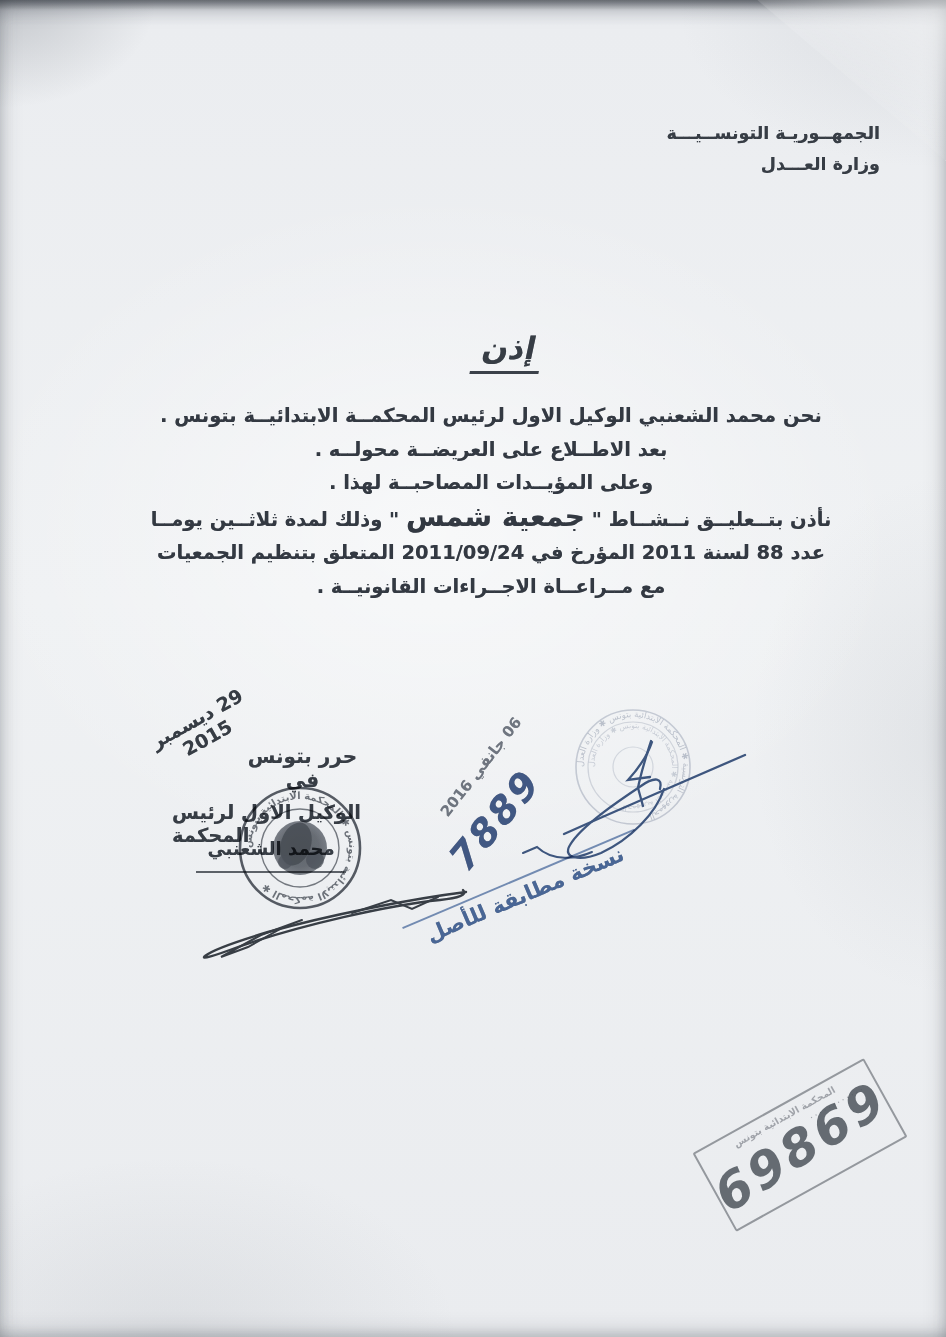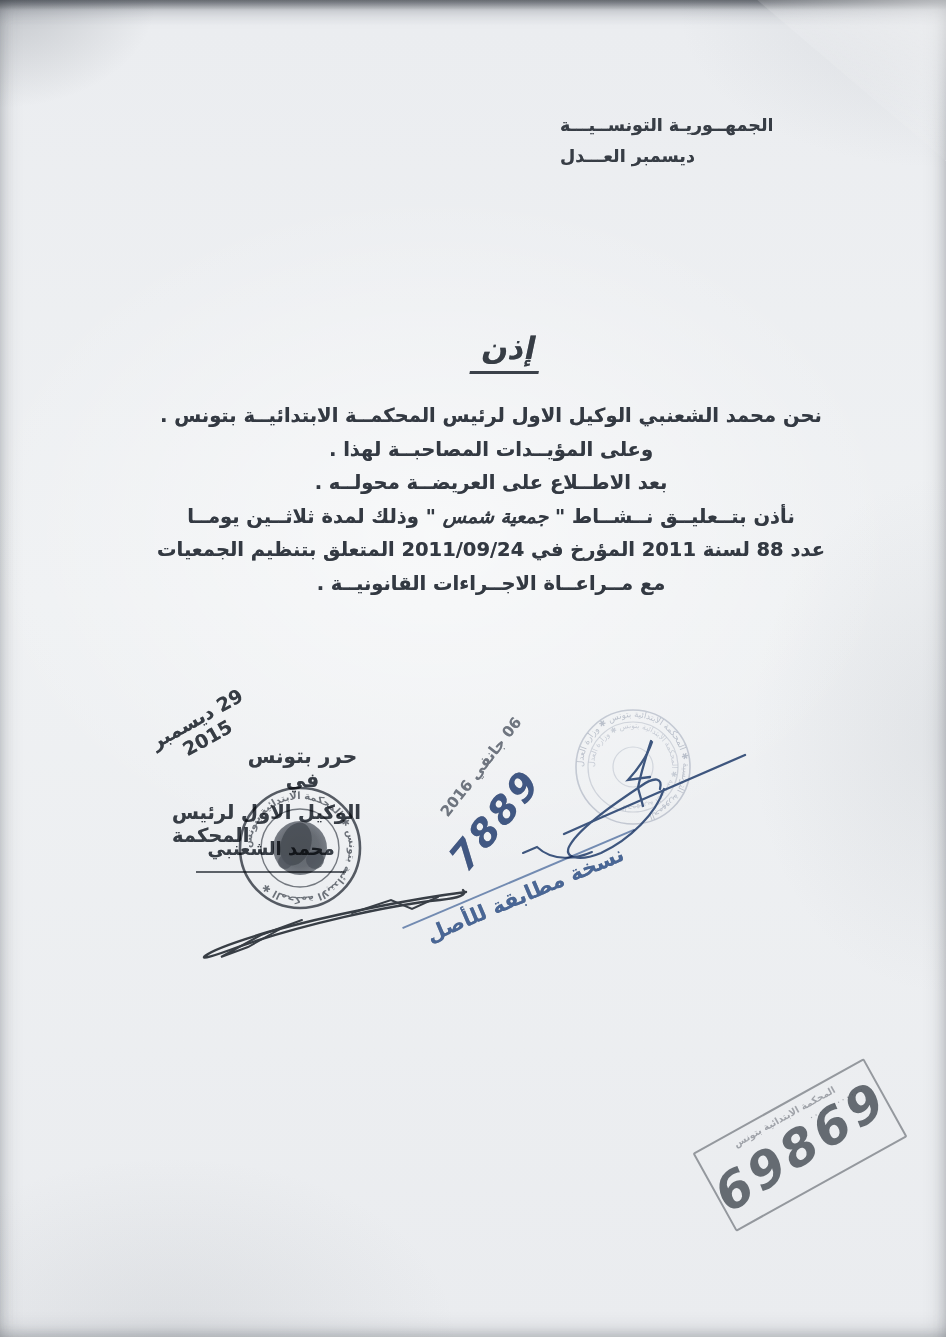--- a/index.html
+++ b/index.html
@@ -22,27 +22,27 @@
   }
   .crease-tr{position:absolute;top:0;right:0;width:230px;height:160px;pointer-events:none;
     background:linear-gradient(215deg, rgba(255,255,255,.55), rgba(210,214,220,0) 55%);
     border-bottom:1px solid rgba(150,156,164,.18);
     clip-path:polygon(18% 0,100% 0,100% 100%);}
   .edge-top{position:absolute;top:0;left:0;right:0;height:10px;
     background:linear-gradient(180deg, rgba(40,45,52,.45), rgba(40,45,52,0));}
 
   .txt{position:absolute;color:#373d45;font-weight:bold;text-shadow:0 0 .6px rgba(55,61,69,.55);}
 
-  .header-block{top:110px;right:66px;width:320px;text-align:left;font-size:17.5px;line-height:31px;direction:rtl;}
+  .header-block{top:118px;right:66px;width:320px;text-align:right;font-size:17.5px;line-height:31px;direction:rtl;}
 
   .doc-title{top:330px;left:423px;width:170px;text-align:center;font-size:31px;direction:rtl;}
   .doc-title .w{display:inline-block;transform:skewX(-12deg);border-bottom:3.5px solid #3b414a;padding:0 8px 5px 8px;}
 
   .body-block{top:399px;right:84px;left:120px;direction:rtl;text-align:center;font-size:19.5px;line-height:33.5px;color:#333942;}
-  .body-block .assoc{font-size:19px;letter-spacing:.5px;font-style:italic;}
+  .body-block .assoc{font-size:28px;letter-spacing:.5px;}
 
   .date29{top:706px;left:122px;width:160px;text-align:center;font-size:19px;letter-spacing:1px;
     transform:rotate(-29deg);color:#363c44;direction:rtl;}
   .written-in{top:744px;left:230px;width:145px;font-size:20px;direction:rtl;text-align:center;}
   .sign-title{top:801px;left:172px;width:260px;font-size:19.5px;direction:rtl;text-align:left;}
   .sign-name{top:838px;left:196px;width:150px;font-size:18px;direction:rtl;text-align:center;
     border-bottom:2.5px solid rgba(55,61,69,.8);padding-bottom:12px;}
 
   .ink-layer{position:absolute;left:0;top:0;z-index:3;mix-blend-mode:multiply;pointer-events:none;}
 
@@ -65,31 +65,31 @@
 </style>
 </head>
 <body>
 
 <div class="paper">
   <div class="edge-top"></div>
   <div class="crease-tr"></div>
 
   <div class="txt header-block">
     <div>الجمهــوريـة التونســيـــة</div>
-    <div>ديسمبر العـــدل</div>
+    <div>وزارة العـــدل</div>
   </div>
 
   <div class="txt doc-title">
     <span class="w">إذن</span>
   </div>
 
   <div class="txt body-block">
     <div>نحن  محمد الشعنبي الوكيل الاول لرئيس المحكمــة الابتدائيــة بتونس .</div>
+    <div>بعد الاطــلاع على العريضــة محولــه .</div>
     <div>وعلى المؤيــدات المصاحبــة لهذا .</div>
-    <div>بعد الاطــلاع على العريضــة محولــه .</div>
     <div><span>نأذن بتــعليــق نــشــاط  " </span><span class="assoc">جمعية شمس</span><span> " وذلك لمدة ثلاثــين يومــا</span></div>
     <div>عدد 88 لسنة 2011 المؤرخ في 2011/09/24 المتعلق بتنظيم الجمعيات</div>
     <div>مع مــراعــاة الاجــراءات القانونيــة .</div>
   </div>
 
   <div class="txt date29">29 ديسمبر 2015</div>
   <div class="txt written-in">حرر بتونس في</div>
   <div class="txt sign-title">الوكيل الاول لرئيس المحكمة</div>
   <div class="txt sign-name">محمد الشعنبي</div>
 

